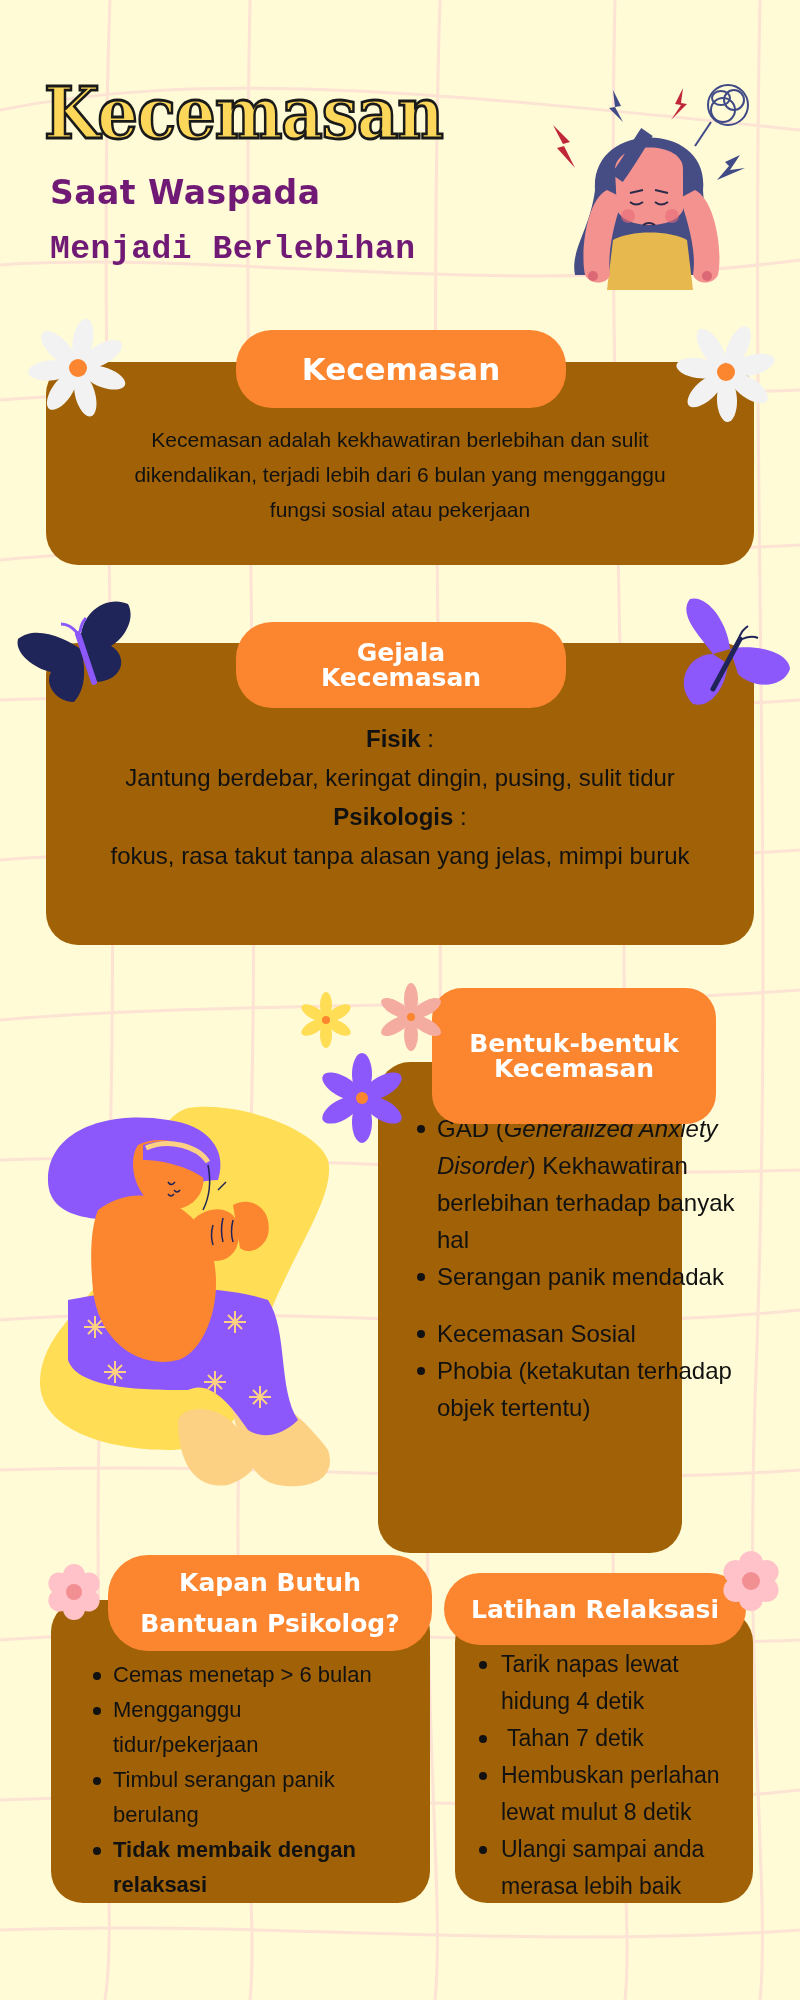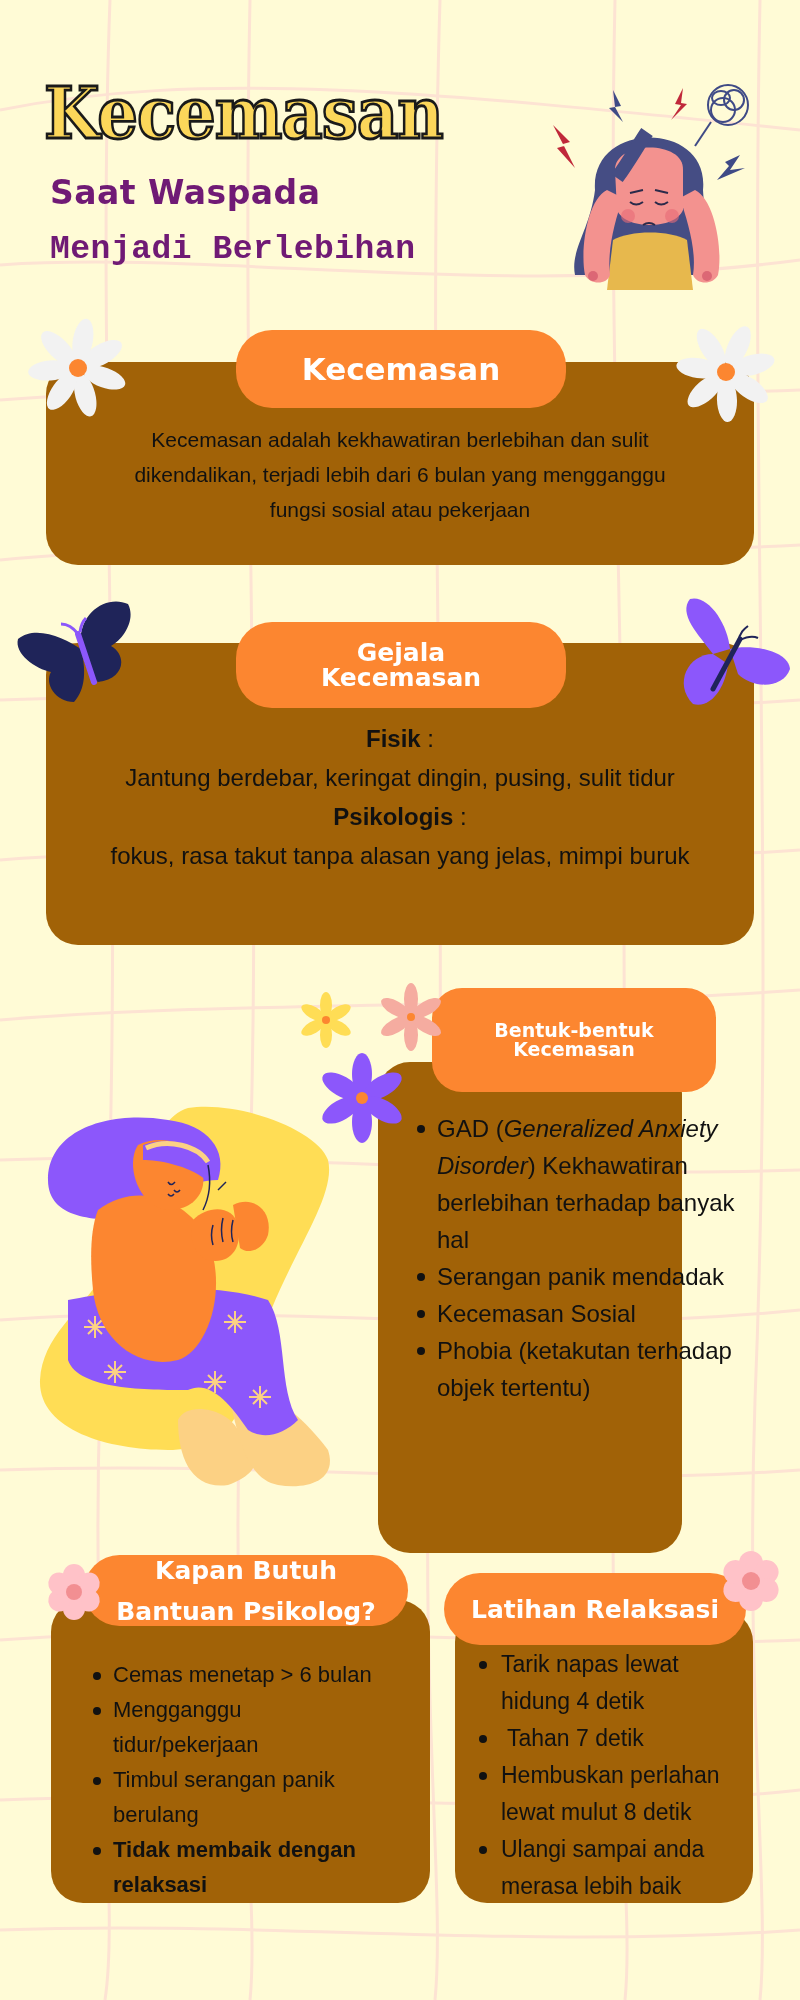--- a/index.html
+++ b/index.html
@@ -223,25 +223,25 @@
       <path d="M190 100 q5 -5 8 -8"></path>
   </g>
 </svg>
 
 <div class="card" style="left:378px; top:1062px; width:304px; height:491px;">
   <ul class="bullets body-text" style="position:absolute; left:37px; top:48px; width:320px; font-size:24px; line-height:37px;">
     <li style="padding-left:22px;">
       <span>GAD (</span><i>Generalized Anxiety Disorder</i><span>) Kekhawatiran berlebihan terhadap banyak hal</span>
     </li>
     <li style="padding-left:22px;">Serangan panik mendadak</li>
-    <li style="padding-left:22px;">Kecemasan Sosial</li>
+    <li style="padding-left:22px;margin-top:20px;">Kecemasan Sosial</li>
     <li style="padding-left:22px;">Phobia (ketakutan terhadap objek tertentu)</li>
   </ul>
 </div>
-<div class="pill" style="left:432px; top:988px; width:284px; height:104px; font-size:19px; border-radius:30px;">
+<div class="pill" style="left:432px; top:988px; width:284px; height:136px; font-size:25px; border-radius:30px;">
   <span>Bentuk-bentuk</span>
   <span>Kecemasan</span>
 </div>
 
 <svg class="deco" style="left:296px; top:990px;" width="60" height="60" viewBox="-30 -30 60 60">
   <g fill="#ffdd55">
     <ellipse cx="0" cy="-15" rx="6" ry="13"></ellipse>
     <ellipse cx="0" cy="-15" rx="6" ry="13" transform="rotate(60)"></ellipse>
     <ellipse cx="0" cy="-15" rx="6" ry="13" transform="rotate(120)"></ellipse>
     <ellipse cx="0" cy="-15" rx="6" ry="13" transform="rotate(180)"></ellipse>
@@ -274,21 +274,21 @@
 </svg>
 
 <div class="card" style="left:51px; top:1600px; width:379px; height:303px;">
   <ul class="bullets body-text" style="position:absolute; left:40px; top:57px; width:300px; font-size:22px; line-height:35px;">
     <li style="padding-left:22px;">Cemas menetap &gt; 6 bulan</li>
     <li style="padding-left:22px;">Mengganggu tidur/pekerjaan</li>
     <li style="padding-left:22px;">Timbul serangan panik berulang</li>
     <li style="padding-left:22px;font-weight:bold;">Tidak membaik dengan relaksasi</li>
   </ul>
 </div>
-<div class="pill" style="left:84px; top:1555px; width:324px; height:71px; font-size:25px; border-radius:40px;gap:16px;">
+<div class="pill" style="left:108px; top:1555px; width:324px; height:96px; font-size:25px; border-radius:40px;gap:16px;">
   <span>Kapan Butuh</span>
   <span>Bantuan Psikolog?</span>
 </div>
 <svg class="deco" style="left:42px; top:1560px;" width="64" height="64" viewBox="-32 -32 64 64">
   <g fill="#ffc2c8">
     <circle cx="0" cy="-17" r="11"></circle>
     <circle cx="0" cy="-17" r="11" transform="rotate(60)"></circle>
     <circle cx="0" cy="-17" r="11" transform="rotate(120)"></circle>
     <circle cx="0" cy="-17" r="11" transform="rotate(180)"></circle>
     <circle cx="0" cy="-17" r="11" transform="rotate(240)"></circle>

